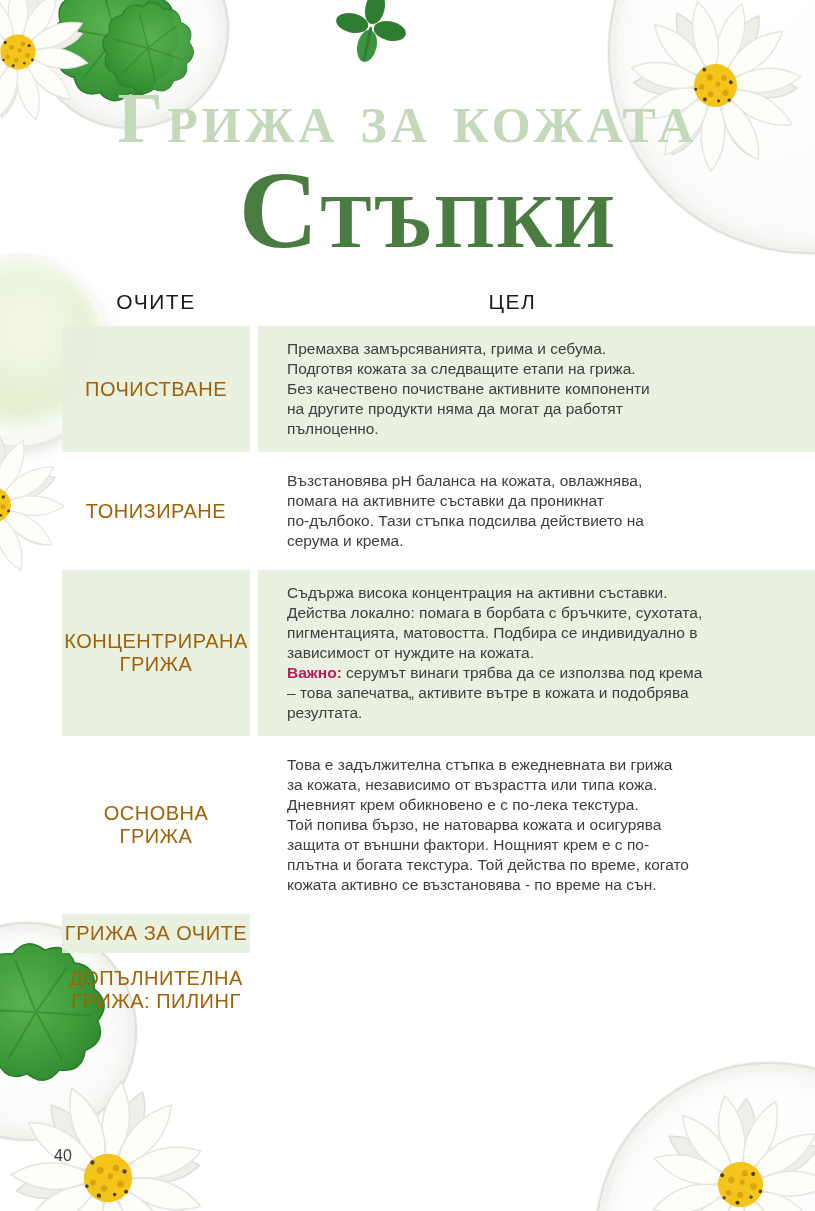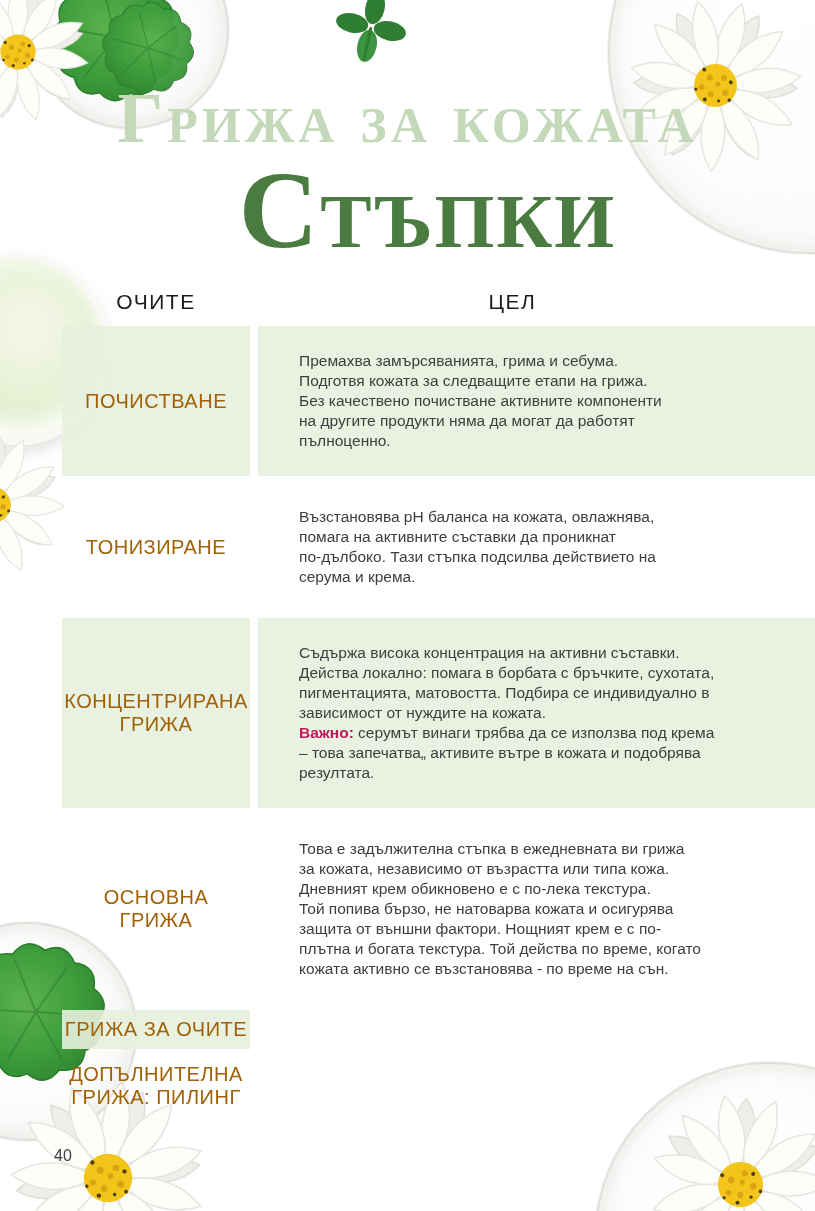--- a/index.html
+++ b/index.html
@@ -67,21 +67,21 @@
     display:flex; align-items:center; justify-content:center;
     text-align:center; white-space:pre-line;
     font-size:20px; letter-spacing:.5px; color:#a16207;
     padding:8px 2px;
   }
   .cell-goal {
     display:flex; flex-direction:column; justify-content:center;
     padding:9px 34px 9px 25px;
   }
   .cell-goal p {
-    margin:16px; white-space:pre-line;
+    margin:4px; white-space:pre-line;
     font-size:15.5px; line-height:20px; color:#3e3e3e;
   }
   .cell-goal b { font-weight:bold; color:#be185d; }
   .row.green .cell-step, .row.green .cell-goal {
     background: rgba(231,240,222,.9);
   }
 
   
   .pagenum {
     position:absolute; left:54px; top:1147px; z-index:3;

